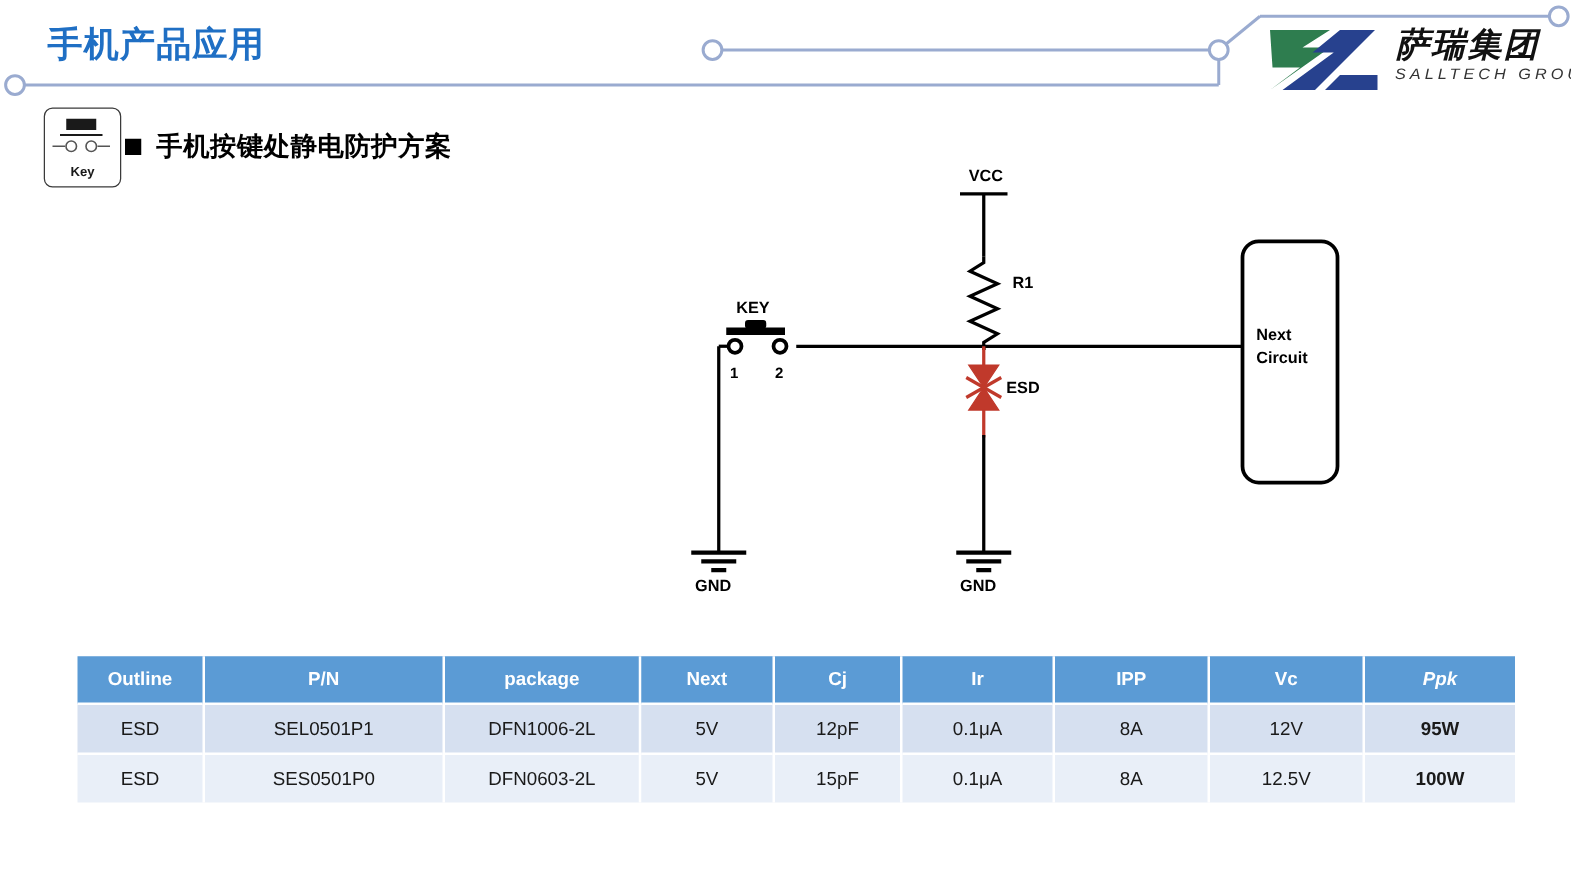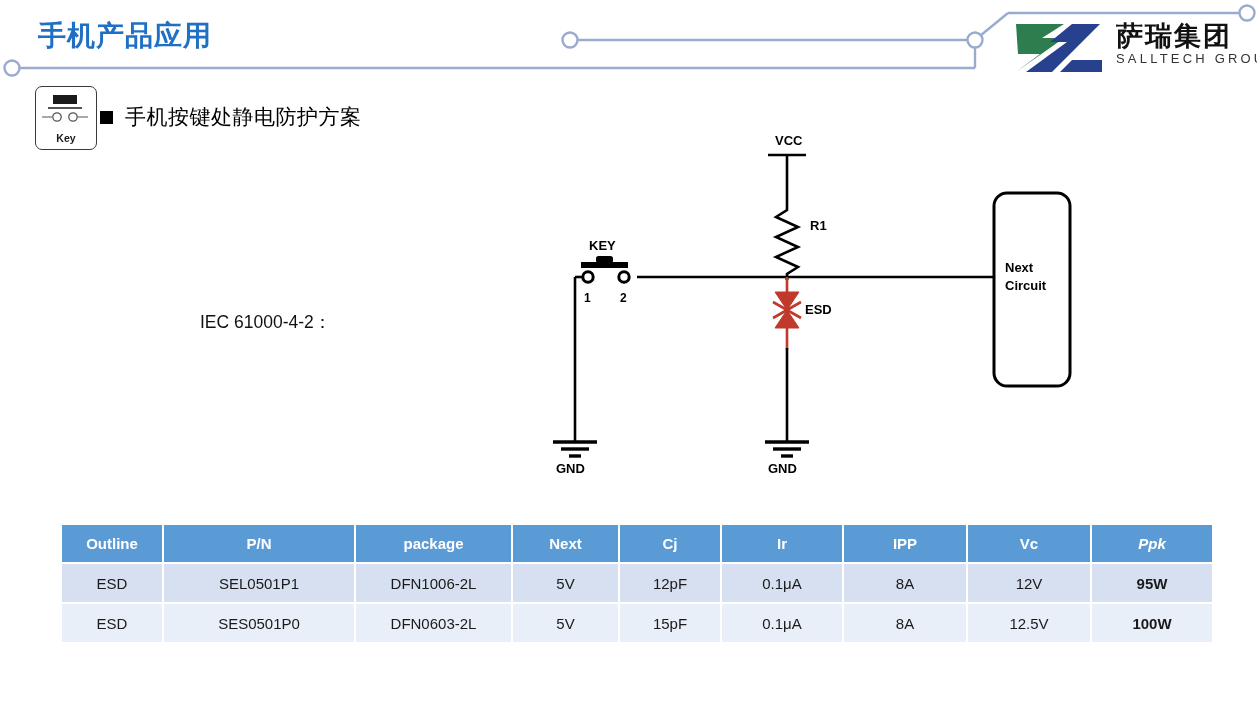--- a/index.html
+++ b/index.html
@@ -40,20 +40,21 @@
     pointer-events: none;
   }
 
   
   .logo-wrap {
     position: absolute;
     left: 1012px;
     top: 20px;
     width: 240px;
     height: 58px;
+    font-style: italic;
   }
   .logo-mark {
     position: absolute;
     left: 0;
     top: 2px;
     width: 96px;
     height: 52px;
   }
   .logo-text {
     position: absolute;
@@ -112,21 +113,21 @@
     white-space: nowrap;
   }
   .bullet-square {
     width: 13px;
     height: 13px;
     background: #000000;
     display: inline-block;
   }
   .section-head-text {
     font-size: 21px;
-    font-weight: normal;
+    font-weight: bold;
     color: #000000;
     letter-spacing: 0.5px;
   }
 
   
   .iec-note {
     position: absolute;
     left: 200px;
     top: 309px;
     font-size: 17.5px;
@@ -249,21 +250,20 @@
     </svg>
     <div class="key-box-label">Key</div>
   </div>
 
   <div class="section-head">
     <span class="bullet-square"></span>
     <span class="section-head-text">手机按键处静电防护方案</span>
   </div>
 
   <div class="iec-note">
-    <div>IEC 61000-4-2：</div>
   </div>
 
   <svg class="circuit-svg" viewBox="0 0 620 370">
 
     <g stroke="#000000" stroke-width="2.6" fill="none">
       <line x1="248" y1="35" x2="286" y2="35"></line>
       <line x1="267" y1="35" x2="267" y2="85"></line>
     </g>
     <text class="cir-label" x="255" y="25">VCC</text>
 

